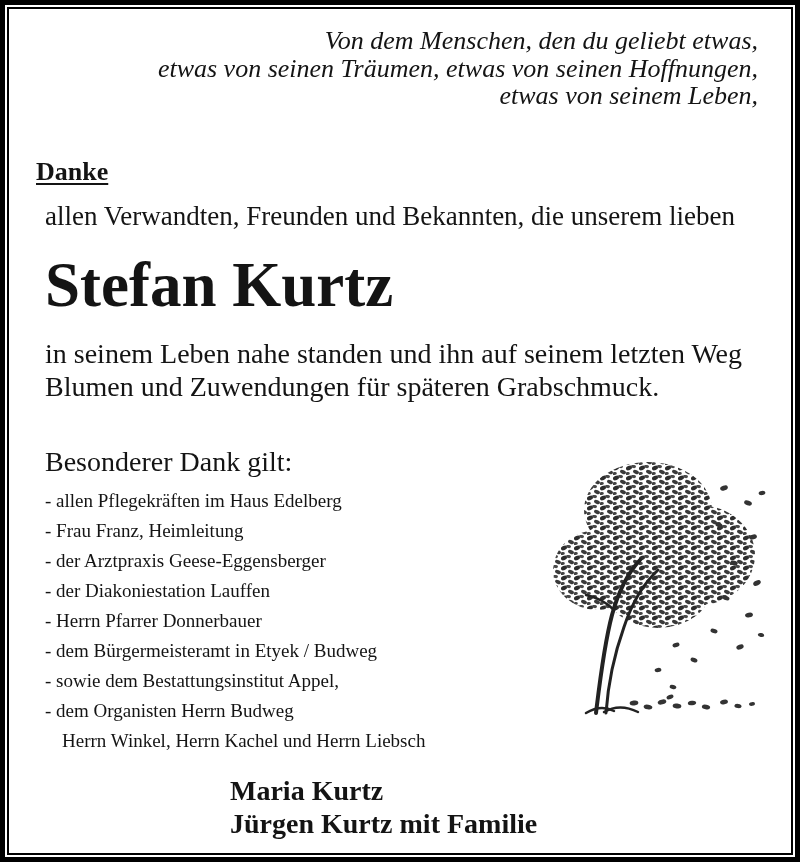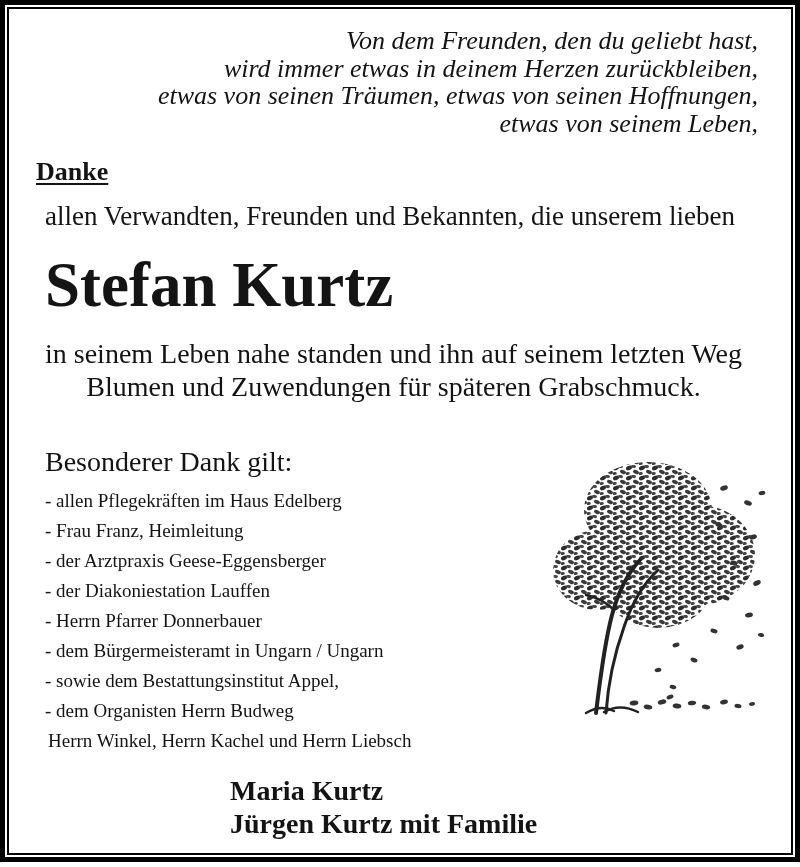--- a/index.html
+++ b/index.html
@@ -69,37 +69,37 @@
     font-weight: bold;
     white-space: nowrap;
   }
   .body-par {
     position: absolute;
     left: 45px;
     top: 338px;
     font-size: 28px;
     line-height: 32.5px;
   }
-  .body-par > div { white-space: nowrap; text-align: center; }
+  .body-par > div { white-space: nowrap; }
   .special-heading {
     position: absolute;
     left: 45px;
     top: 446px;
     font-size: 28px;
     white-space: nowrap;
   }
   .thanks-list {
     position: absolute;
     left: 45px;
     top: 486px;
     font-size: 19px;
     line-height: 30px;
   }
   .thanks-list > div { white-space: nowrap; }
-  .thanks-continuation { margin-left: 3px; }
+  .thanks-continuation { margin-left: 17px; }
   .tree-illustration {
     position: absolute;
     left: 548px;
     top: 455px;
     width: 220px;
     height: 265px;
   }
   .signatures {
     position: absolute;
     left: 230px;
@@ -113,22 +113,21 @@
 </head>
 <body>
 
 <div class="page">
 
   <div class="frame-outer">
     <div class="frame-inner"></div>
   </div>
 
   <div class="poem">
-    <div>Von dem Freunden, den du geliebt hast,</div>
-    <div>wird immer etwas in deinem Herzen zurückbleiben,</div>
+    <div>Von dem Menschen, den du geliebt etwas,</div>
     <div>etwas von seinen Träumen, etwas von seinen Hoffnungen,</div>
     <div>etwas von seinem Leben,</div>
   </div>
 
   <div class="danke-heading">Danke</div>
 
   <div class="intro-line">allen Verwandten, Freunden und Bekannten, die unserem lieben</div>
 
   <div class="deceased-name">Stefan Kurtz</div>
 
@@ -138,21 +137,21 @@
   </div>
 
   <div class="special-heading">Besonderer Dank gilt:</div>
 
   <div class="thanks-list">
     <div>- allen Pflegekräften im Haus Edelberg</div>
     <div>- Frau Franz, Heimleitung</div>
     <div>- der Arztpraxis Geese-Eggensberger</div>
     <div>- der Diakoniestation Lauffen</div>
     <div>- Herrn Pfarrer Donnerbauer</div>
-    <div>- dem Bürgermeisteramt in Ungarn / Ungarn</div>
+    <div>- dem Bürgermeisteramt in Etyek / Budweg</div>
     <div>- sowie dem Bestattungsinstitut Appel,</div>
     <div>- dem Organisten Herrn Budweg</div>
     <div class="thanks-continuation">Herrn Winkel, Herrn Kachel und Herrn Liebsch</div>
   </div>
 
   <svg class="tree-illustration" viewBox="0 0 220 265" xmlns="http://www.w3.org/2000/svg" aria-hidden="true">
     <defs>
       <pattern id="leafpat" width="13" height="10" patternUnits="userSpaceOnUse">
         <rect width="13" height="10" fill="#ffffff"></rect>
         <ellipse cx="3" cy="3" rx="3.3" ry="2.1" fill="#2d2d2d" transform="rotate(-22 3 3)"></ellipse>

